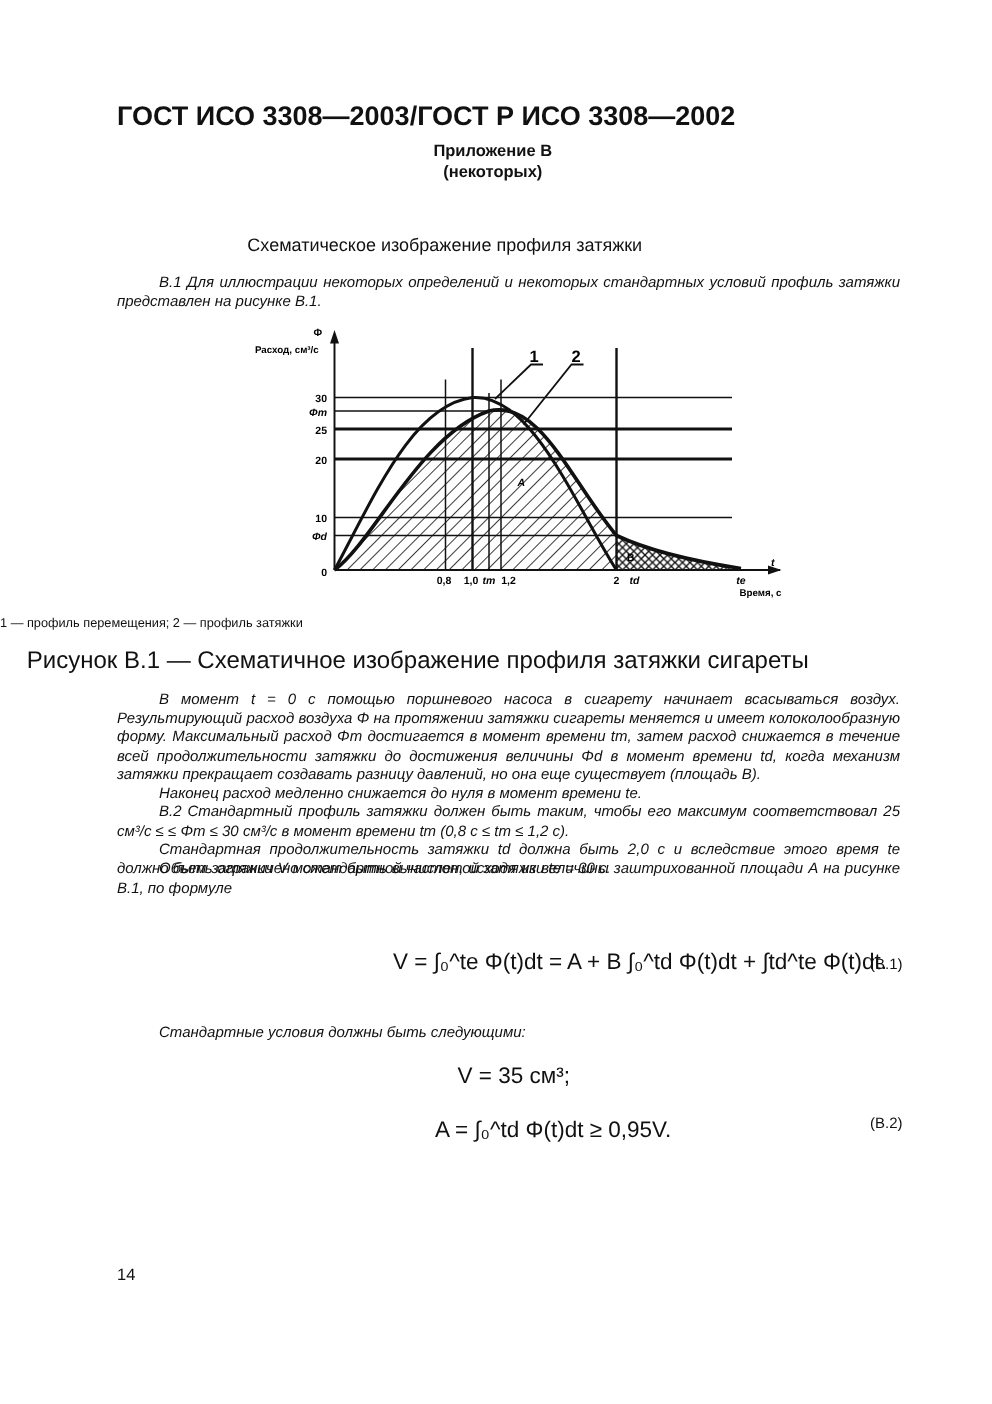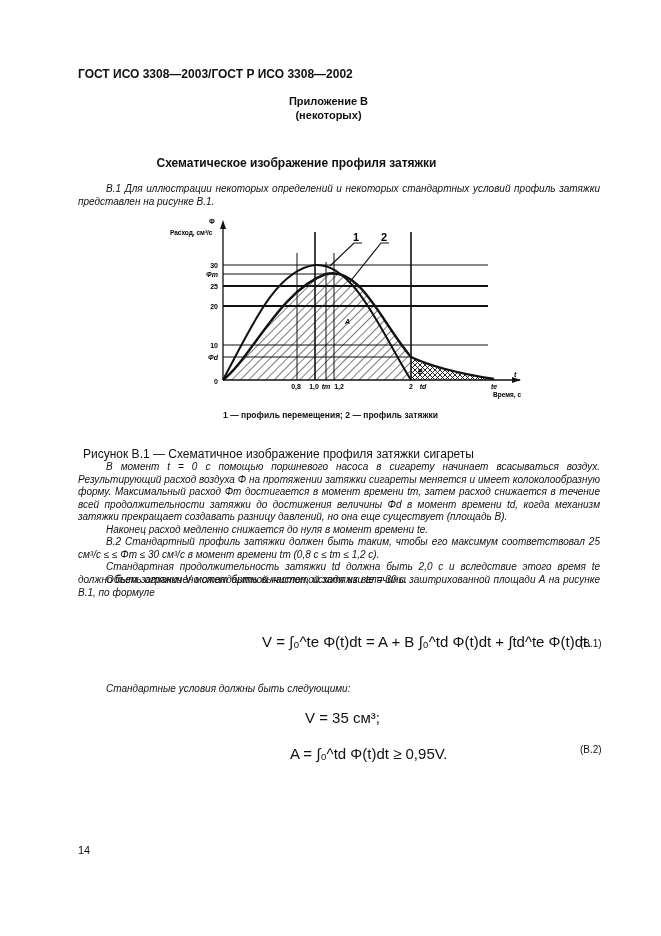--- a/index.html
+++ b/index.html
@@ -1,24 +1,24 @@
 <!DOCTYPE html>
 <html><head>
 <meta charset="utf-8">
 <style>
   html,body{margin:0;padding:0;background:#fff;}
   body{width:661px;height:936px;position:relative;overflow:hidden;font-family:"Liberation Sans",sans-serif;color:#111;}
   .abs{position:absolute;}
-  .hdr{left:78px;top:67px;font-size:12px;font-weight:bold;}
+  .hdr{left:78px;top:67px;font-size:18px;font-weight:bold;}
   .app{left:0;width:657px;text-align:center;font-size:11px;font-weight:bold;line-height:15px;}
-  .title{left:0;width:593px;text-align:center;top:156px;font-size:12px;font-weight:bold;}
+  .title{left:0;width:593px;text-align:center;top:156px;font-size:12px;font-weight:normal;}
   .para{left:78px;width:522px;font-size:10px;line-height:12.5px;text-align:justify;}
   .ind{text-indent:28px;font-style:italic;}
-  .cap-small{left:0;width:661px;text-align:center;top:410px;font-size:8.5px;font-weight:bold;}
-  .cap{left:0;width:557px;text-align:center;top:447px;font-size:12px;}
+  .cap-small{left:0;width:661px;top:410px;font-size:8.5px;}
+  .cap{left:0;width:557px;text-align:center;top:432px;font-size:16px;}
   .eq{font-size:15px;text-align:center;}
   .eqnum{font-size:10px;}
   .pnum{left:78px;top:844px;font-size:11px;}
   svg text{font-family:"Liberation Sans",sans-serif;}
 </style>
 </head>
 <body>
 
 <div class="abs hdr">ГОСТ ИСО 3308—2003/ГОСТ Р ИСО 3308—2002</div>
 <div class="abs app" style="top:94px">Приложение В</div>

